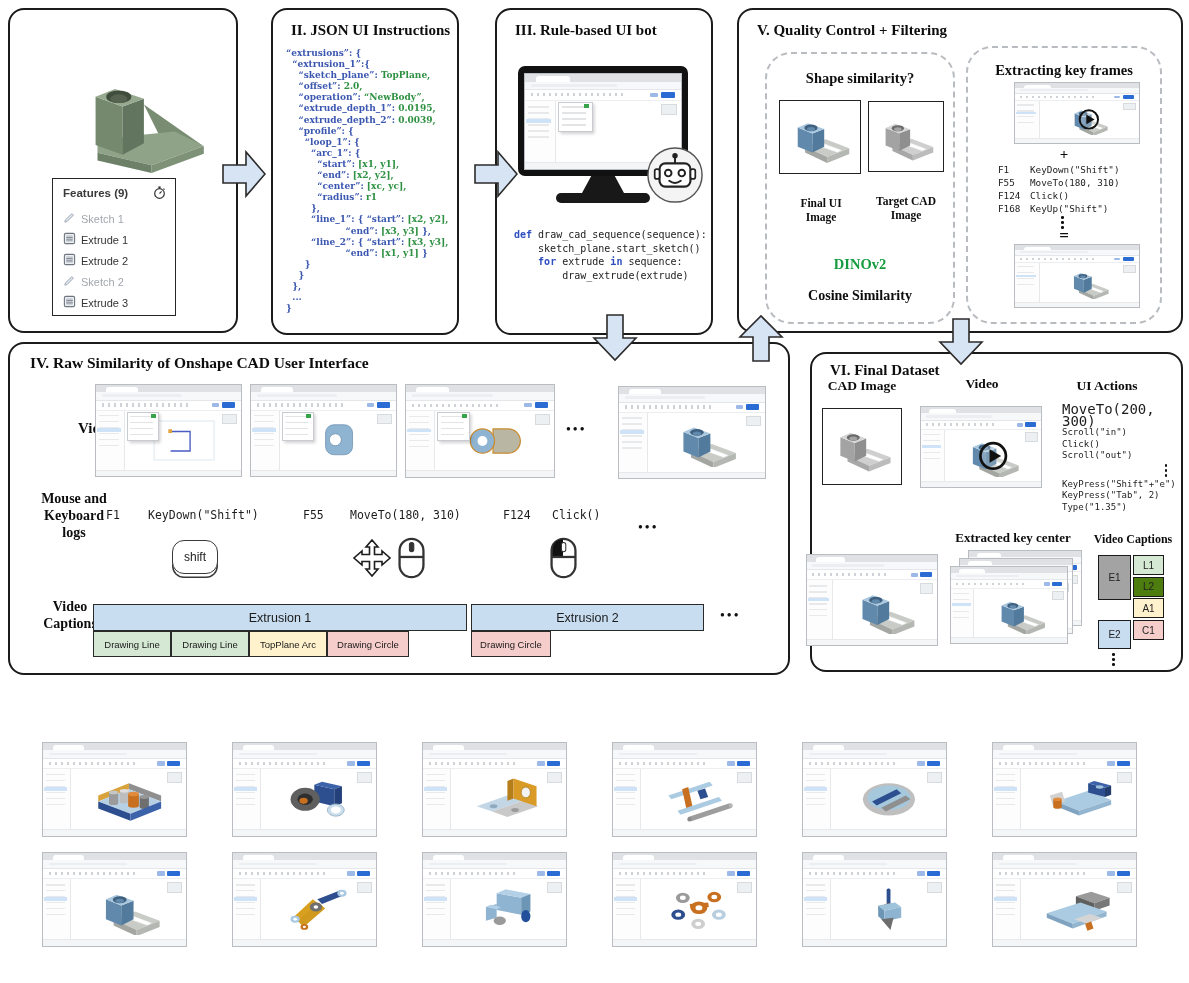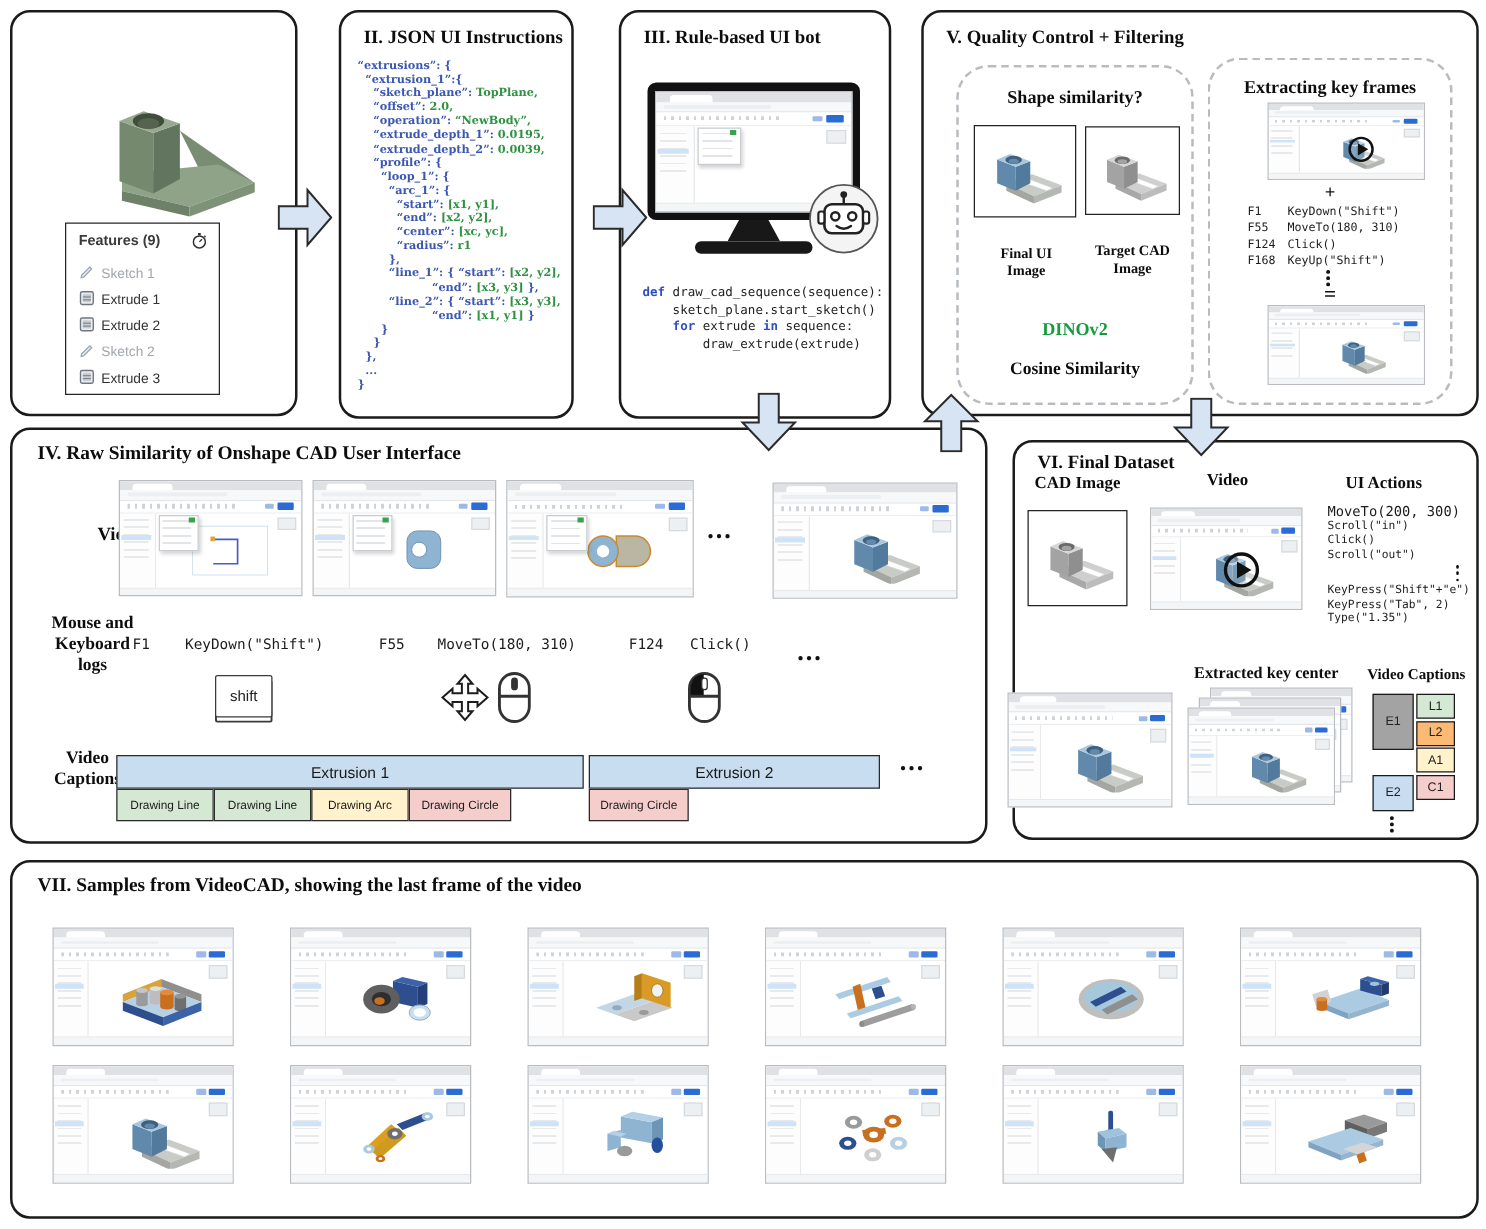--- a/index.html
+++ b/index.html
@@ -53,21 +53,21 @@
   .sh-dd::before{content:'';position:absolute;left:8%;top:12%;width:76%;height:74%;
      background:repeating-linear-gradient(#e2e4e6 0 1.5px,transparent 1.5px 6px);}
   .sh-dd::after{content:'';position:absolute;right:7%;top:5%;width:16%;height:14%;background:#37a34a;}
   .msvg{position:absolute;left:0;right:0;top:0;bottom:0;margin:auto;width:80%;height:84%;}
   .play{position:absolute;left:0;right:0;top:0;bottom:0;margin:auto;width:44%;height:62%;max-width:52px;z-index:3;}
   
   .logtxt{position:absolute;font-size:11.5px;}
   .kfrow{display:flex;font-size:9.3px;line-height:13px;}
   .kf-f{width:32px;flex:0 0 auto;}
   .keycap{position:absolute;display:flex;align-items:center;justify-content:center;font-size:12px;color:#222;
-     background:#fff;border:1.6px solid #3a3a3a;border-radius:2px;
+     background:#fff;border:1.6px solid #3a3a3a;border-radius:12px;
      box-shadow:0 4px 0 -1.5px #fff,0 4px 0 0 #3a3a3a;box-sizing:border-box;}
   .dots{position:absolute;letter-spacing:2px;font-size:8px;color:#111;font-weight:bold;}
   .vdots{position:absolute;display:flex;flex-direction:column;gap:2.5px;align-items:center;}
   .vdots i{width:2.6px;height:2.6px;border-radius:50%;background:#111;}
   
   .capbar{position:absolute;border:1.6px solid #2a2a2a;background:#c9ddf0;display:flex;align-items:center;
      justify-content:center;font-size:12.5px;color:#1a1a1a;box-sizing:border-box;}
   .capseg{position:absolute;border:1.4px solid #2a2a2a;display:flex;align-items:center;justify-content:center;
      font-size:9.5px;color:#1a1a1a;box-sizing:border-box;}
   
@@ -273,21 +273,21 @@
           <line x1="1.5" y1="19" x2="24.5" y2="19" stroke="#333" stroke-width="2.2"></line>
           <rect x="11" y="5" width="4.2" height="9" rx="2.1" fill="#fff" stroke="#333" stroke-width="1"></rect>
         </svg></div>
     </div>
   <div class="dots" style="left:638px;top:522px;">●●●</div>
   <div id="p4-captions">
       <div class="capbar" style="left: 93px; top: 604px; width: 374px; height: 27px;">Extrusion 1</div>
       <div class="capbar" style="left: 471px; top: 604px; width: 233px; height: 27px;">Extrusion 2</div>
       <div class="capseg" style="left: 93px; top: 631px; width: 78px; height: 26px; background: rgb(213, 232, 212);">Drawing Line</div>
       <div class="capseg" style="left: 171px; top: 631px; width: 78px; height: 26px; background: rgb(213, 232, 212);">Drawing Line</div>
-      <div class="capseg" style="left: 249px; top: 631px; width: 78px; height: 26px; background: rgb(255, 242, 204);">Drawing Arc</div>
+      <div class="capseg" style="left: 249px; top: 631px; width: 78px; height: 26px; background: rgb(255, 242, 204);">TopPlane Arc</div>
       <div class="capseg" style="left: 327px; top: 631px; width: 82px; height: 26px; background: rgb(245, 205, 203);">Drawing Circle</div>
       <div class="capseg" style="left: 471px; top: 631px; width: 80px; height: 26px; background: rgb(245, 205, 203);">Drawing Circle</div>
     </div>
   <div class="dots" style="left:720px;top:610px;">●●●</div>
 
   <section class="panel" style="left:810px;top:352px;width:373px;height:320px;">
     <div class="ptitle" style="left:18px;top:8px;width:200px;">VI. Final Dataset</div>
   </section>
   <div class="lblserif ctr" style="left:820px;top:378px;width:84px;font-size:13.5px;">CAD Image</div>
   <div class="lblserif ctr" style="left:940px;top:376px;width:84px;font-size:13.5px;">Video</div>
@@ -299,53 +299,50 @@
         <polygon points="60,60 60,68 90,56 90,48" fill="#bcbcbc"></polygon>
         <polygon points="34,40 74,54 80,51 40,36" fill="#fff" stroke="#d8d8d8" stroke-width="0.5"></polygon>
         <polygon points="20,20 20,46 40,54 40,28" fill="#a3a3a3"></polygon>
         <polygon points="40,28 40,54 56,46 56,22" fill="#8f8f8f"></polygon>
         <polygon points="20,20 34,14 56,22 40,28" fill="#d6d6d6"></polygon>
         <ellipse cx="38" cy="20.5" rx="9" ry="4.5" fill="#6b6b6b"></ellipse>
         <ellipse cx="38" cy="22" rx="5.5" ry="2.8" fill="#a3a3a3"></ellipse>
       </svg>
     </div>
   <div class="abs" id="p6-actions" style="left:1062px;top:404px;width:120px;">
-      <div class="mono" style="font-size: 11px; line-height: 11.6px;">MoveTo(200, 300)</div>
+      <div class="mono" style="font-size: 14px; line-height: 11.6px;">MoveTo(200, 300)</div>
       <div class="mono" style="font-size: 9px; line-height: 11.6px;">Scroll("in")</div>
       <div class="mono" style="font-size: 9px; line-height: 11.6px;">Click()</div>
       <div class="mono" style="font-size: 9px; line-height: 11.6px;">Scroll("out")</div>
       <div class="vdots" style="position: relative; left: 44px; top: 0px; margin: 2px 0px;">
         <i></i>
         <i></i>
         <i></i>
       </div>
       <div class="mono" style="font-size: 9px; line-height: 11.6px;">KeyPress("Shift"+"e")</div>
       <div class="mono" style="font-size: 9px; line-height: 11.6px;">KeyPress("Tab", 2)</div>
       <div class="mono" style="font-size: 9px; line-height: 11.6px;">Type("1.35")</div>
     </div>
   <div class="lblserif ctr" style="left:824px;top:556px;width:104px;font-size:13px;">UI CAD Image</div>
   <div class="lblserif ctr" style="left:940px;top:530px;width:146px;font-size:13px;">Extracted key center</div>
   <div class="lblserif ctr" style="left:1086px;top:532px;width:94px;font-size:12px;">Video Captions</div>
   <div id="p6-grid">
       <div class="gridcell" style="left: 1098px; top: 555px; width: 33px; height: 45px; background: #a3a3a3;">E1</div>
       <div class="gridcell" style="left: 1133px; top: 555px; width: 31px; height: 20px; background: rgb(213, 232, 212);">L1</div>
-      <div class="gridcell" style="left: 1133px; top: 576.5px; width: 31px; height: 20px; background: #fdba74;">L2</div>
+      <div class="gridcell" style="left: 1133px; top: 576.5px; width: 31px; height: 20px; background: #4d7c0f;">L2</div>
       <div class="gridcell" style="left: 1133px; top: 598px; width: 31px; height: 20px; background: rgb(255, 242, 204);">A1</div>
       <div class="gridcell" style="left: 1098px; top: 620px; width: 33px; height: 29px; background: rgb(201, 221, 240);">E2</div>
       <div class="gridcell" style="left: 1133px; top: 620px; width: 31px; height: 20px; background: rgb(245, 205, 203);">C1</div>
     </div>
   <div class="vdots" style="left:1112px;top:653px;">
       <i></i>
       <i></i>
       <i></i>
     </div>
 
-  <section class="panel" style="left:8px;top:688px;width:1175px;height:287px;">
-    <div class="ptitle" style="left:20px;top:10px;width:700px;font-size:15.5px;">VII. Samples from VideoCAD, showing the last frame of the video</div>
-  </section>
 
   <svg class="barrow" style="left:222px;top:148px;" width="44" height="52" viewBox="0 0 44 52">
       <polygon points="1,17 24,17 24,4 43,26 24,48 24,35 1,35"></polygon>
     </svg>
   <svg class="barrow" style="left:474px;top:148px;" width="44" height="52" viewBox="0 0 44 52">
       <polygon points="1,17 24,17 24,4 43,26 24,48 24,35 1,35"></polygon>
     </svg>
   <svg class="barrow" style="left:590px;top:314px;" width="50" height="48" viewBox="0 0 50 48">
       <polygon points="17,1 33,1 33,24 46,24 25,46 4,24 17,24"></polygon>
     </svg>

